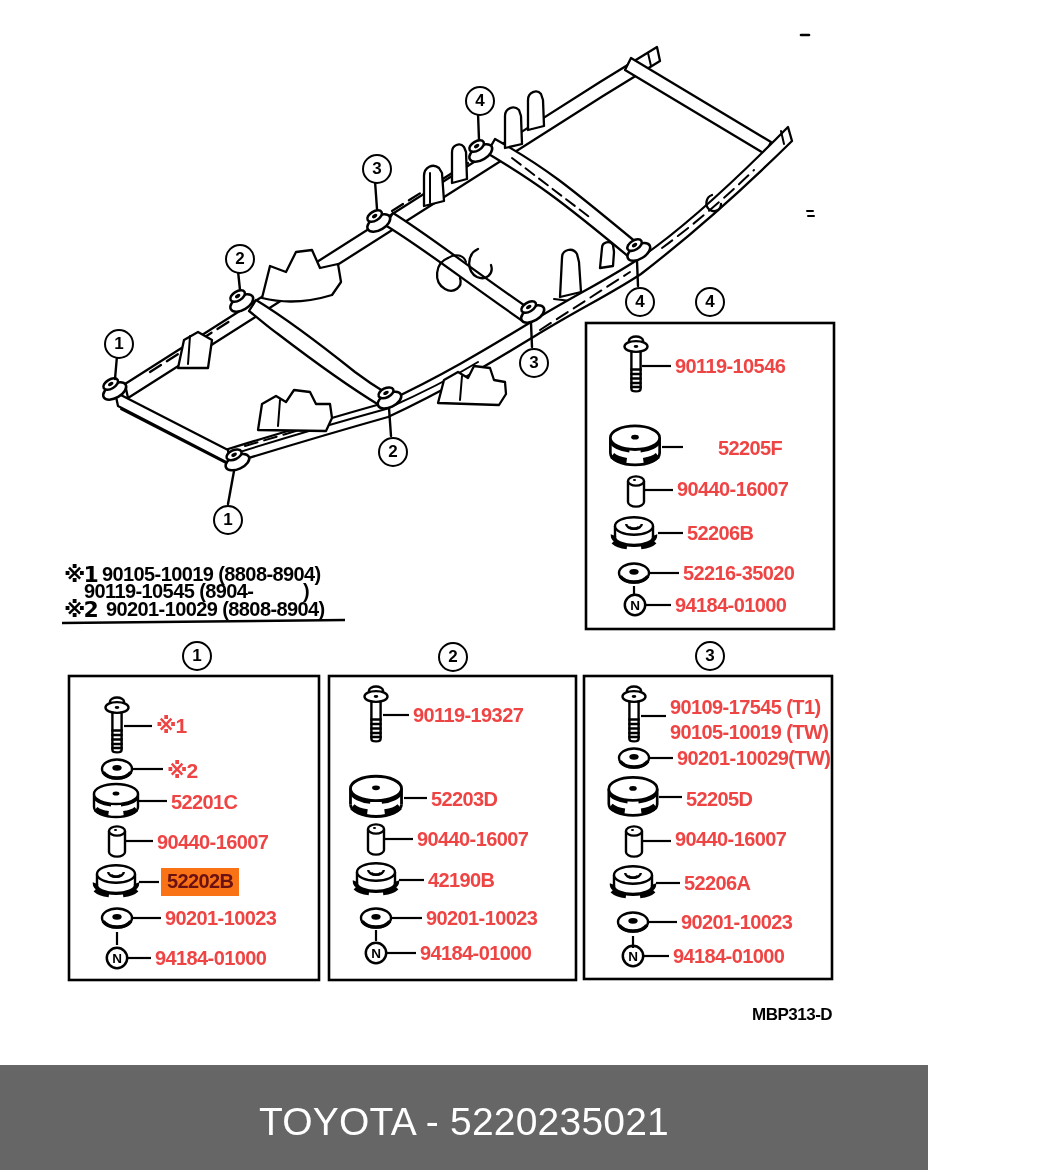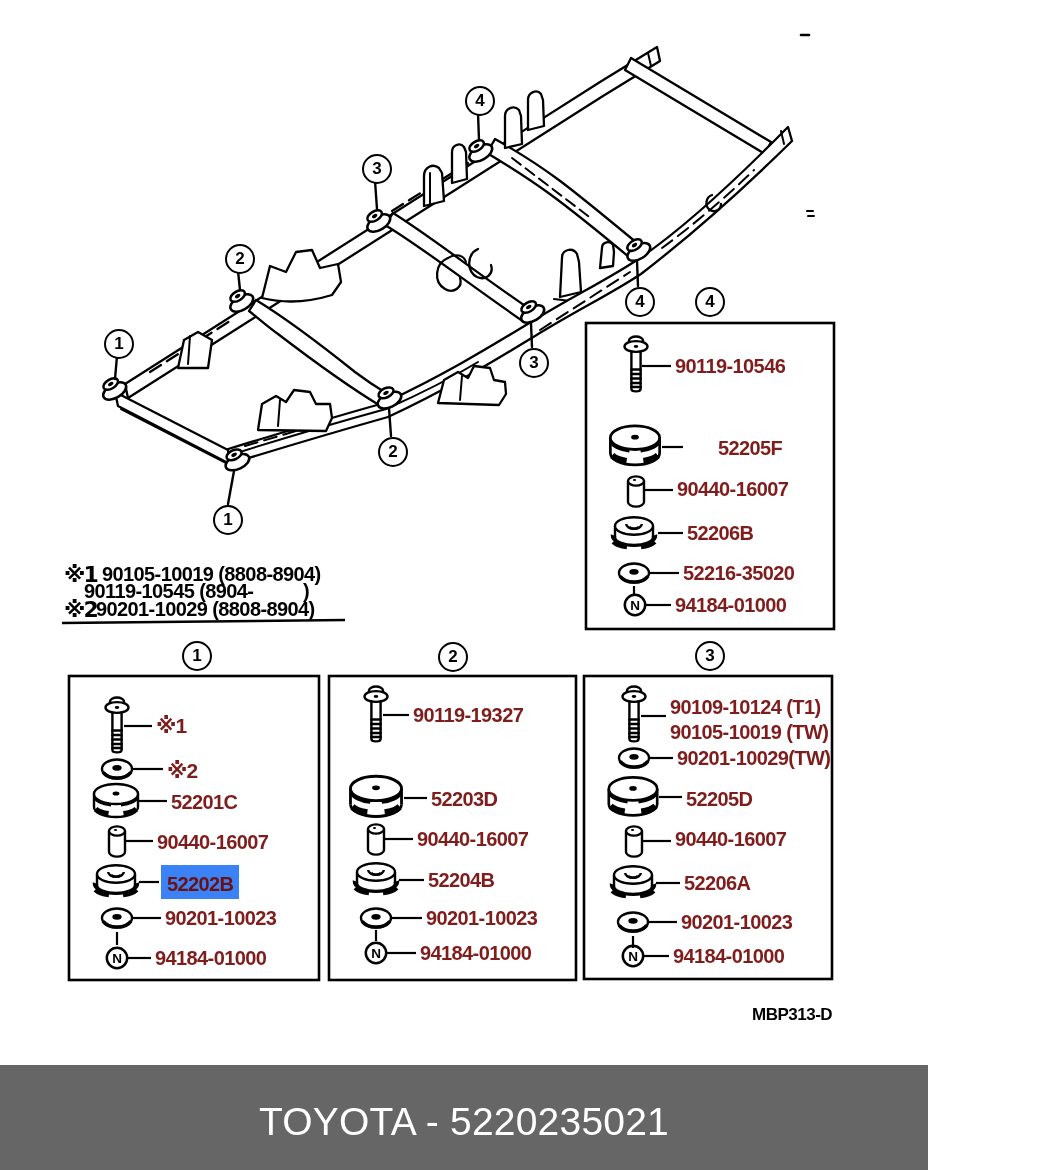--- a/index.html
+++ b/index.html
@@ -1,22 +1,22 @@
 <!DOCTYPE html>
 <html><head>
 <meta charset="utf-8">
 <style>
   html,body{margin:0;padding:0;background:#fff;}
   #stage{position:relative;width:1040px;height:1170px;background:#ffffff;overflow:hidden;
          font-family:"Liberation Sans","DejaVu Sans",sans-serif;}
   svg{position:absolute;left:0;top:0;}
   .lbl{position:absolute;transform:translateY(-50%);white-space:pre;
        font-family:"Liberation Sans","DejaVu Sans",sans-serif;
-       font-weight:bold;font-size:20px;letter-spacing:-0.6px;color:#7f1d1d;}
-  .lbl.hl{background:#3b82f6;color:#6b1111;padding:8px 6px 3px 6px;}
+       font-weight:bold;font-size:20px;letter-spacing:-0.6px;color:#ef4444;}
+  .lbl.hl{background:#f97316;color:#6b1111;padding:2px 6px 3px 6px;}
   .marker{font-size:21px;letter-spacing:-1px;}
   .note-line{position:absolute;transform:translateY(-50%);white-space:pre;color:#000;
        font-family:"Liberation Sans","DejaVu Sans",sans-serif;font-weight:bold;font-size:20px;letter-spacing:-0.6px;}
   .note-marker{position:absolute;transform:translateY(-50%);color:#000;
        font-family:"DejaVu Sans","Liberation Sans",sans-serif;font-weight:bold;font-size:22px;letter-spacing:-2px;}
   .co{position:absolute;width:26px;height:26px;border:2.8px solid #000;border-radius:50%;
       background:#fff;display:flex;align-items:center;justify-content:center;
       font-weight:bold;font-size:17px;color:#000;box-sizing:content-box;
       font-family:"Liberation Sans","DejaVu Sans",sans-serif;}
   #diagram-code{position:absolute;transform:translateY(-50%);font-weight:bold;font-size:17px;
@@ -269,39 +269,39 @@
 <div class="co" style="left:695px;top:287px;">4</div>
 <div class="co" style="left:182px;top:641px;">1</div>
 <div class="co" style="left:438px;top:642px;">2</div>
 <div class="co" style="left:695px;top:641px;">3</div>
 
 <div>
   <span class="note-marker" style="left:64px;top:574px;">※1</span>
   <span class="note-line" style="left:102px;top:574px;">90105-10019 (8808-8904)</span>
   <span class="note-line" style="left:84px;top:591px;text-align:right;">90119-10545 (8904-          )</span>
   <span class="note-marker" style="left:64px;top:609px;">※2</span>
-  <span class="note-line" style="left:96px;top:609px;">90201-10029 (8808-8904)</span>
+  <span class="note-line" style="left:106px;top:609px;">90201-10029 (8808-8904)</span>
 </div>
 
 <div class="lbl marker" style="left:156px;top:726px;">※1</div>
 <div class="lbl marker" style="left:167px;top:771px;">※2</div>
 <div class="lbl" style="left:171px;top:802px;">52201C</div>
 <div class="lbl" style="left:157px;top:842px;">90440-16007</div>
 <div class="lbl hl" style="left:161px;top:882px;">52202B</div>
 <div class="lbl" style="left:165px;top:918px;">90201-10023</div>
 <div class="lbl" style="left:155px;top:958px;">94184-01000</div>
 
 <div class="lbl" style="left:413px;top:715px;">90119-19327</div>
 <div class="lbl" style="left:431px;top:799px;">52203D</div>
 <div class="lbl" style="left:417px;top:839px;">90440-16007</div>
-<div class="lbl" style="left:428px;top:880px;">52204B</div>
+<div class="lbl" style="left:428px;top:880px;">42190B</div>
 <div class="lbl" style="left:426px;top:918px;">90201-10023</div>
 <div class="lbl" style="left:420px;top:953px;">94184-01000</div>
 
-<div class="lbl" style="left:670px;top:707px;">90109-10124 (T1)</div>
+<div class="lbl" style="left:670px;top:707px;">90109-17545 (T1)</div>
 <div class="lbl" style="left:670px;top:725px;margin-top:7px;">90105-10019 (TW)</div>
 <div class="lbl" style="left:677px;top:758px;">90201-10029(TW)</div>
 <div class="lbl" style="left:686px;top:799px;">52205D</div>
 <div class="lbl" style="left:675px;top:839px;">90440-16007</div>
 <div class="lbl" style="left:684px;top:883px;">52206A</div>
 <div class="lbl" style="left:681px;top:922px;">90201-10023</div>
 <div class="lbl" style="left:673px;top:956px;">94184-01000</div>
 
 <div class="lbl" style="left:675px;top:366px;">90119-10546</div>
 <div class="lbl" style="left:687px;top:448px;margin-left:31px;">52205F</div>

